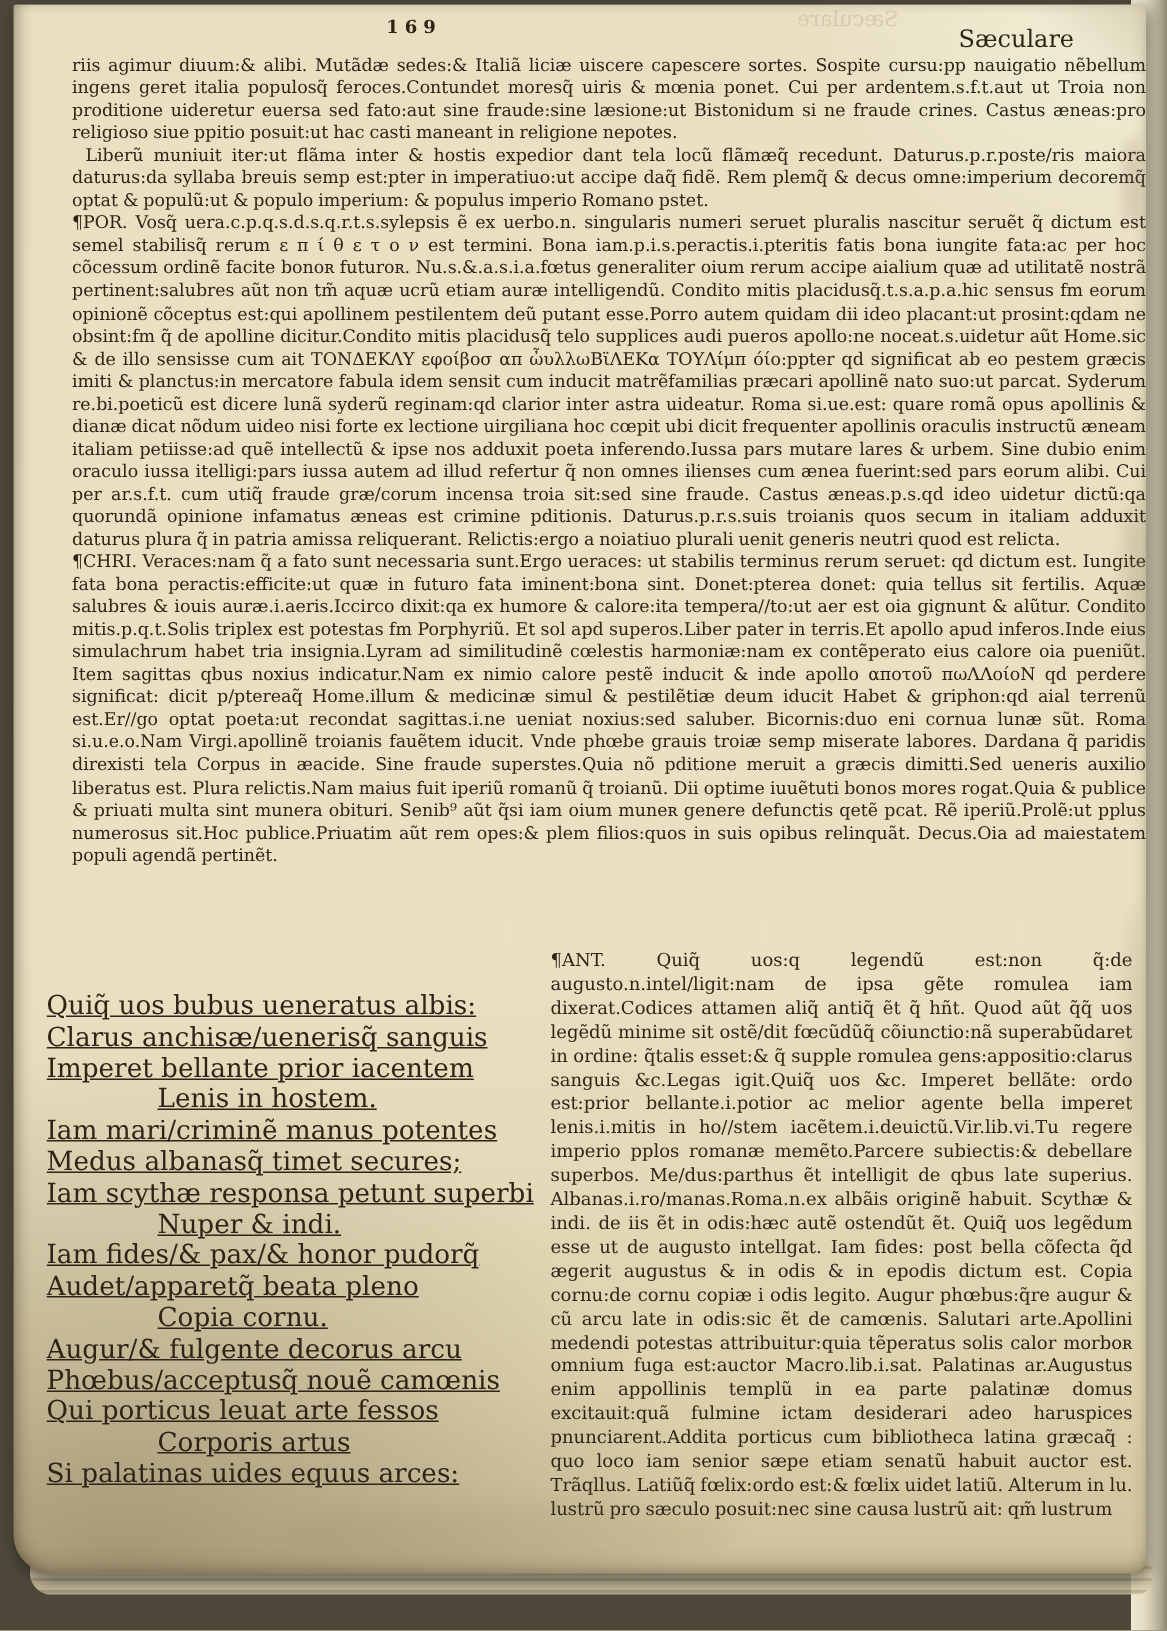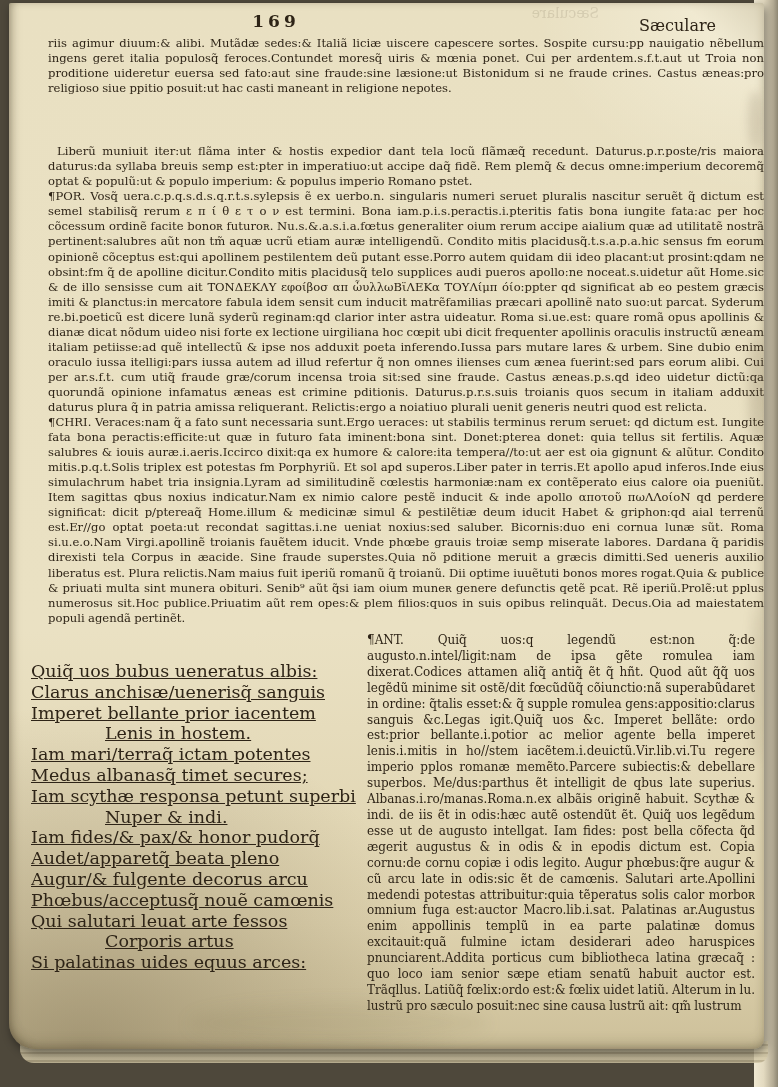--- a/index.html
+++ b/index.html
@@ -34,40 +34,40 @@
     box-shadow: inset 6px 0 12px -6px rgba(60,50,30,.55),
                 inset -3px 0 8px -4px rgba(120,108,80,.35),
                 inset 0 -8px 16px -8px rgba(60,50,30,.45),
                 2px 4px 10px rgba(0,0,0,.45);
     overflow:hidden;
   }
   .ink { color:#2e2417; }
   
   .page-number {
     position:absolute; top:8px; left:232px; width:70px;
-    font-size:17px; letter-spacing:4px; text-align:center; font-weight:bold;
+    font-size:12px; letter-spacing:4px; text-align:center; font-weight:bold;
   }
   .running-title {
     position:absolute; top:13px; left:630px; width:110px;
     font-size:16px; text-align:left;
   }
   .ghost-title {
     position:absolute; top:2px; left:470px; width:120px;
     font-size:14px; opacity:.13; transform:scaleX(-1); filter:blur(.5px);
     color:#4a3d28;
   }
   
   .main-block {
     position:absolute; top:33px; left:39px; width:716px; height:596px;
     font-size:11.6px; line-height:15.05px;
     text-align:justify; overflow:hidden;
     word-spacing:-0.4px;
   }
   .main-block p { text-align:justify; }
-  .main-block p.ind { text-indent:9px;margin-top:48px; }
+  .main-block p.ind { text-indent:9px; }
   
   .bottom-zone {
     position:absolute; top:630px; left:22px; width:724px; height:412px;
     display:flex; overflow:hidden;
   }
   .poem-col {
     width:330px; padding-top:28px; flex:none;
     font-size:17.5px; line-height:20.8px;
     overflow:hidden;
   }
@@ -109,29 +109,30 @@
     <p>¶POR.  Vosq̃ uera.c.p.q.s.d.s.q.r.t.s.sylepsis ẽ ex uerbo.n. singularis numeri seruet pluralis nascitur seruẽt q̃ dictum est semel stabilisq̃ rerum ε π ί θ ε τ ο ν est termini.  Bona iam.p.i.s.peractis.i.pteritis fatis bona iungite fata:ac per hoc cõcessum ordinẽ facite bonoʀ futuroʀ.  Nu.s.&amp;.a.s.i.a.fœtus generaliter oium rerum accipe aialium quæ ad utilitatẽ nostrã pertinent:salubres aũt non tm̃ aquæ ucrũ etiam auræ intelligendũ.  Condito mitis placidusq̃.t.s.a.p.a.hic sensus fm eorum opinionẽ cõceptus est:qui apollinem pestilentem deũ putant esse.Porro autem quidam dii ideo placant:ut prosint:qdam ne obsint:fm q̃ de apolline dicitur.Condito mitis placidusq̃ telo supplices audi pueros apollo:ne noceat.s.uidetur aũt Home.sic &amp; de illo sensisse cum ait ΤΟΝΔΕΚΛΥ εφοίβοσ απ ὦυλλωΒϊΛΕΚα ΤΟΥΛίμπ όίο:ppter qd significat ab eo pestem græcis imiti &amp; planctus:in mercatore fabula idem sensit cum inducit matrẽfamilias præcari apollinẽ nato suo:ut parcat.  Syderum re.bi.poeticũ est dicere lunã syderũ reginam:qd clarior inter astra uideatur.  Roma si.ue.est: quare romã opus apollinis &amp; dianæ dicat nõdum uideo nisi forte ex lectione uirgiliana hoc cœpit ubi dicit frequenter apollinis oraculis instructũ æneam italiam petiisse:ad quẽ intellectũ &amp; ipse nos adduxit poeta inferendo.Iussa pars mutare lares &amp; urbem.  Sine dubio enim oraculo iussa itelligi:pars iussa autem ad illud refertur q̃ non omnes ilienses cum ænea fuerint:sed pars eorum alibi.   Cui per ar.s.f.t. cum utiq̃ fraude græ/corum incensa troia sit:sed sine fraude.  Castus æneas.p.s.qd ideo uidetur dictũ:qa quorundã opinione infamatus æneas est crimine pditionis.  Daturus.p.r.s.suis troianis quos secum in italiam adduxit daturus plura q̃ in patria amissa reliquerant.  Relictis:ergo a noiatiuo plurali uenit generis neutri quod est relicta.</p>
     <p>¶CHRI.  Veraces:nam q̃ a fato sunt necessaria sunt.Ergo ueraces: ut stabilis terminus rerum seruet: qd dictum est.  Iungite fata bona peractis:efficite:ut quæ in futuro fata iminent:bona sint.  Donet:pterea donet: quia tellus sit fertilis.  Aquæ salubres &amp; iouis auræ.i.aeris.Iccirco dixit:qa ex humore &amp; calore:ita tempera//to:ut aer est oia gignunt &amp; alũtur.  Condito mitis.p.q.t.Solis triplex est potestas fm Porphyriũ. Et sol apd superos.Liber pater in terris.Et apollo apud inferos.Inde eius simulachrum habet tria insignia.Lyram ad similitudinẽ cœlestis harmoniæ:nam ex contẽperato eius calore oia pueniũt. Item sagittas qbus noxius indicatur.Nam ex nimio calore pestẽ inducit &amp; inde apollo αποτοῦ πωΛΛοίοΝ qd perdere significat: dicit p/ptereaq̃ Home.illum &amp; medicinæ simul &amp; pestilẽtiæ deum iducit Habet &amp; griphon:qd aial terrenũ est.Er//go optat poeta:ut recondat sagittas.i.ne ueniat noxius:sed saluber.  Bicornis:duo eni cornua lunæ sũt.  Roma si.u.e.o.Nam Virgi.apollinẽ troianis fauẽtem iducit. Vnde phœbe grauis troiæ semp miserate labores. Dardana q̃ paridis direxisti tela Corpus in æacide.  Sine fraude superstes.Quia nõ pditione meruit a græcis dimitti.Sed ueneris auxilio liberatus est.  Plura relictis.Nam maius fuit iperiũ romanũ q̃ troianũ.   Dii optime iuuẽtuti bonos mores rogat.Quia &amp; publice &amp; priuati multa sint munera obituri.  Senib⁹ aũt q̃si iam oium muneʀ genere defunctis qetẽ pcat.  Rẽ iperiũ.Prolẽ:ut pplus numerosus sit.Hoc publice.Priuatim aũt rem opes:&amp; plem filios:quos in suis opibus relinquãt.  Decus.Oia ad maiestatem populi agendã pertinẽt.</p>
   </div>
 
   <div class="bottom-zone">
     <div class="poem-col ink">
       <span class="poem-line">Quiq̃ uos bubus ueneratus albis:</span>
       <span class="poem-line">Clarus anchisæ/uenerisq̃ sanguis</span>
       <span class="poem-line">Imperet bellante prior iacentem</span>
       <span class="poem-line indent">Lenis in hostem.</span>
-      <span class="poem-line">Iam mari/terraq̃ ictam potentes</span>
+      <span class="poem-line">Iam mari/criminẽ manus potentes</span>
       <span class="poem-line">Medus albanasq̃ timet secures;</span>
       <span class="poem-line">Iam scythæ responsa petunt superbi</span>
       <span class="poem-line indent">Nuper &amp; indi.</span>
       <span class="poem-line">Iam fides/&amp; pax/&amp; honor pudorq̃</span>
       <span class="poem-line">Audet/apparetq̃ beata pleno</span>
+      <span class="poem-line indent">Copia cornu.</span>
       <span class="poem-line">Augur/&amp; fulgente decorus arcu</span>
       <span class="poem-line">Phœbus/acceptusq̃ nouẽ camœnis</span>
-      <span class="poem-line">Qui salutari leuat arte fessos</span>
+      <span class="poem-line">Qui porticus leuat arte fessos</span>
       <span class="poem-line indent">Corporis artus</span>
       <span class="poem-line">Si palatinas uides equus arces:</span>
     </div>
     <div class="comm-col ink">
       <p>¶ANT.  Quiq̃ uos:q legendũ est:non q̃:de augusto.n.intel/ligit:nam de ipsa gẽte romulea iam dixerat.Codices attamen aliq̃ antiq̃ ẽt q̃ hñt.  Quod aũt q̃q̃ uos legẽdũ minime sit ostẽ/dit fœcũdũq̃ cõiunctio:nã superabũdaret in ordine: q̃talis esset:&amp; q̃ supple romulea gens:appositio:clarus sanguis &amp;c.Legas igit.Quiq̃ uos &amp;c.  Imperet bellãte: ordo est:prior bellante.i.potior ac melior agente bella imperet lenis.i.mitis in ho//stem iacẽtem.i.deuictũ.Vir.lib.vi.Tu regere imperio pplos romanæ memẽto.Parcere subiectis:&amp; debellare superbos.  Me/dus:parthus ẽt intelligit de qbus late superius.  Albanas.i.ro/manas.Roma.n.ex albãis originẽ habuit.  Scythæ &amp; indi. de iis ẽt in odis:hæc autẽ ostendũt ẽt. Quiq̃ uos legẽdum esse ut de augusto intellgat.  Iam fides: post bella cõfecta q̃d ægerit augustus &amp; in odis &amp; in epodis dictum est.  Copia cornu:de cornu copiæ i odis legito.  Augur phœbus:q̃re augur &amp; cũ arcu late in odis:sic ẽt de camœnis.  Salutari arte.Apollini medendi potestas attribuitur:quia tẽperatus solis calor morboʀ omnium fuga est:auctor Macro.lib.i.sat.  Palatinas ar.Augustus enim appollinis templũ in ea parte palatinæ domus excitauit:quã fulmine ictam desiderari adeo haruspices pnunciarent.Addita porticus cum bibliotheca latina græcaq̃ : quo loco iam senior sæpe etiam senatũ habuit auctor est.  Trãqllus.   Latiũq̃ fœlix:ordo est:&amp; fœlix uidet latiũ.    Alterum in lu. lustrũ pro sæculo posuit:nec sine causa lustrũ ait: qm̃ lustrum</p>
     </div>
   </div>
 
   <div class="stain s1"></div>
   <div class="stain s2"></div>

